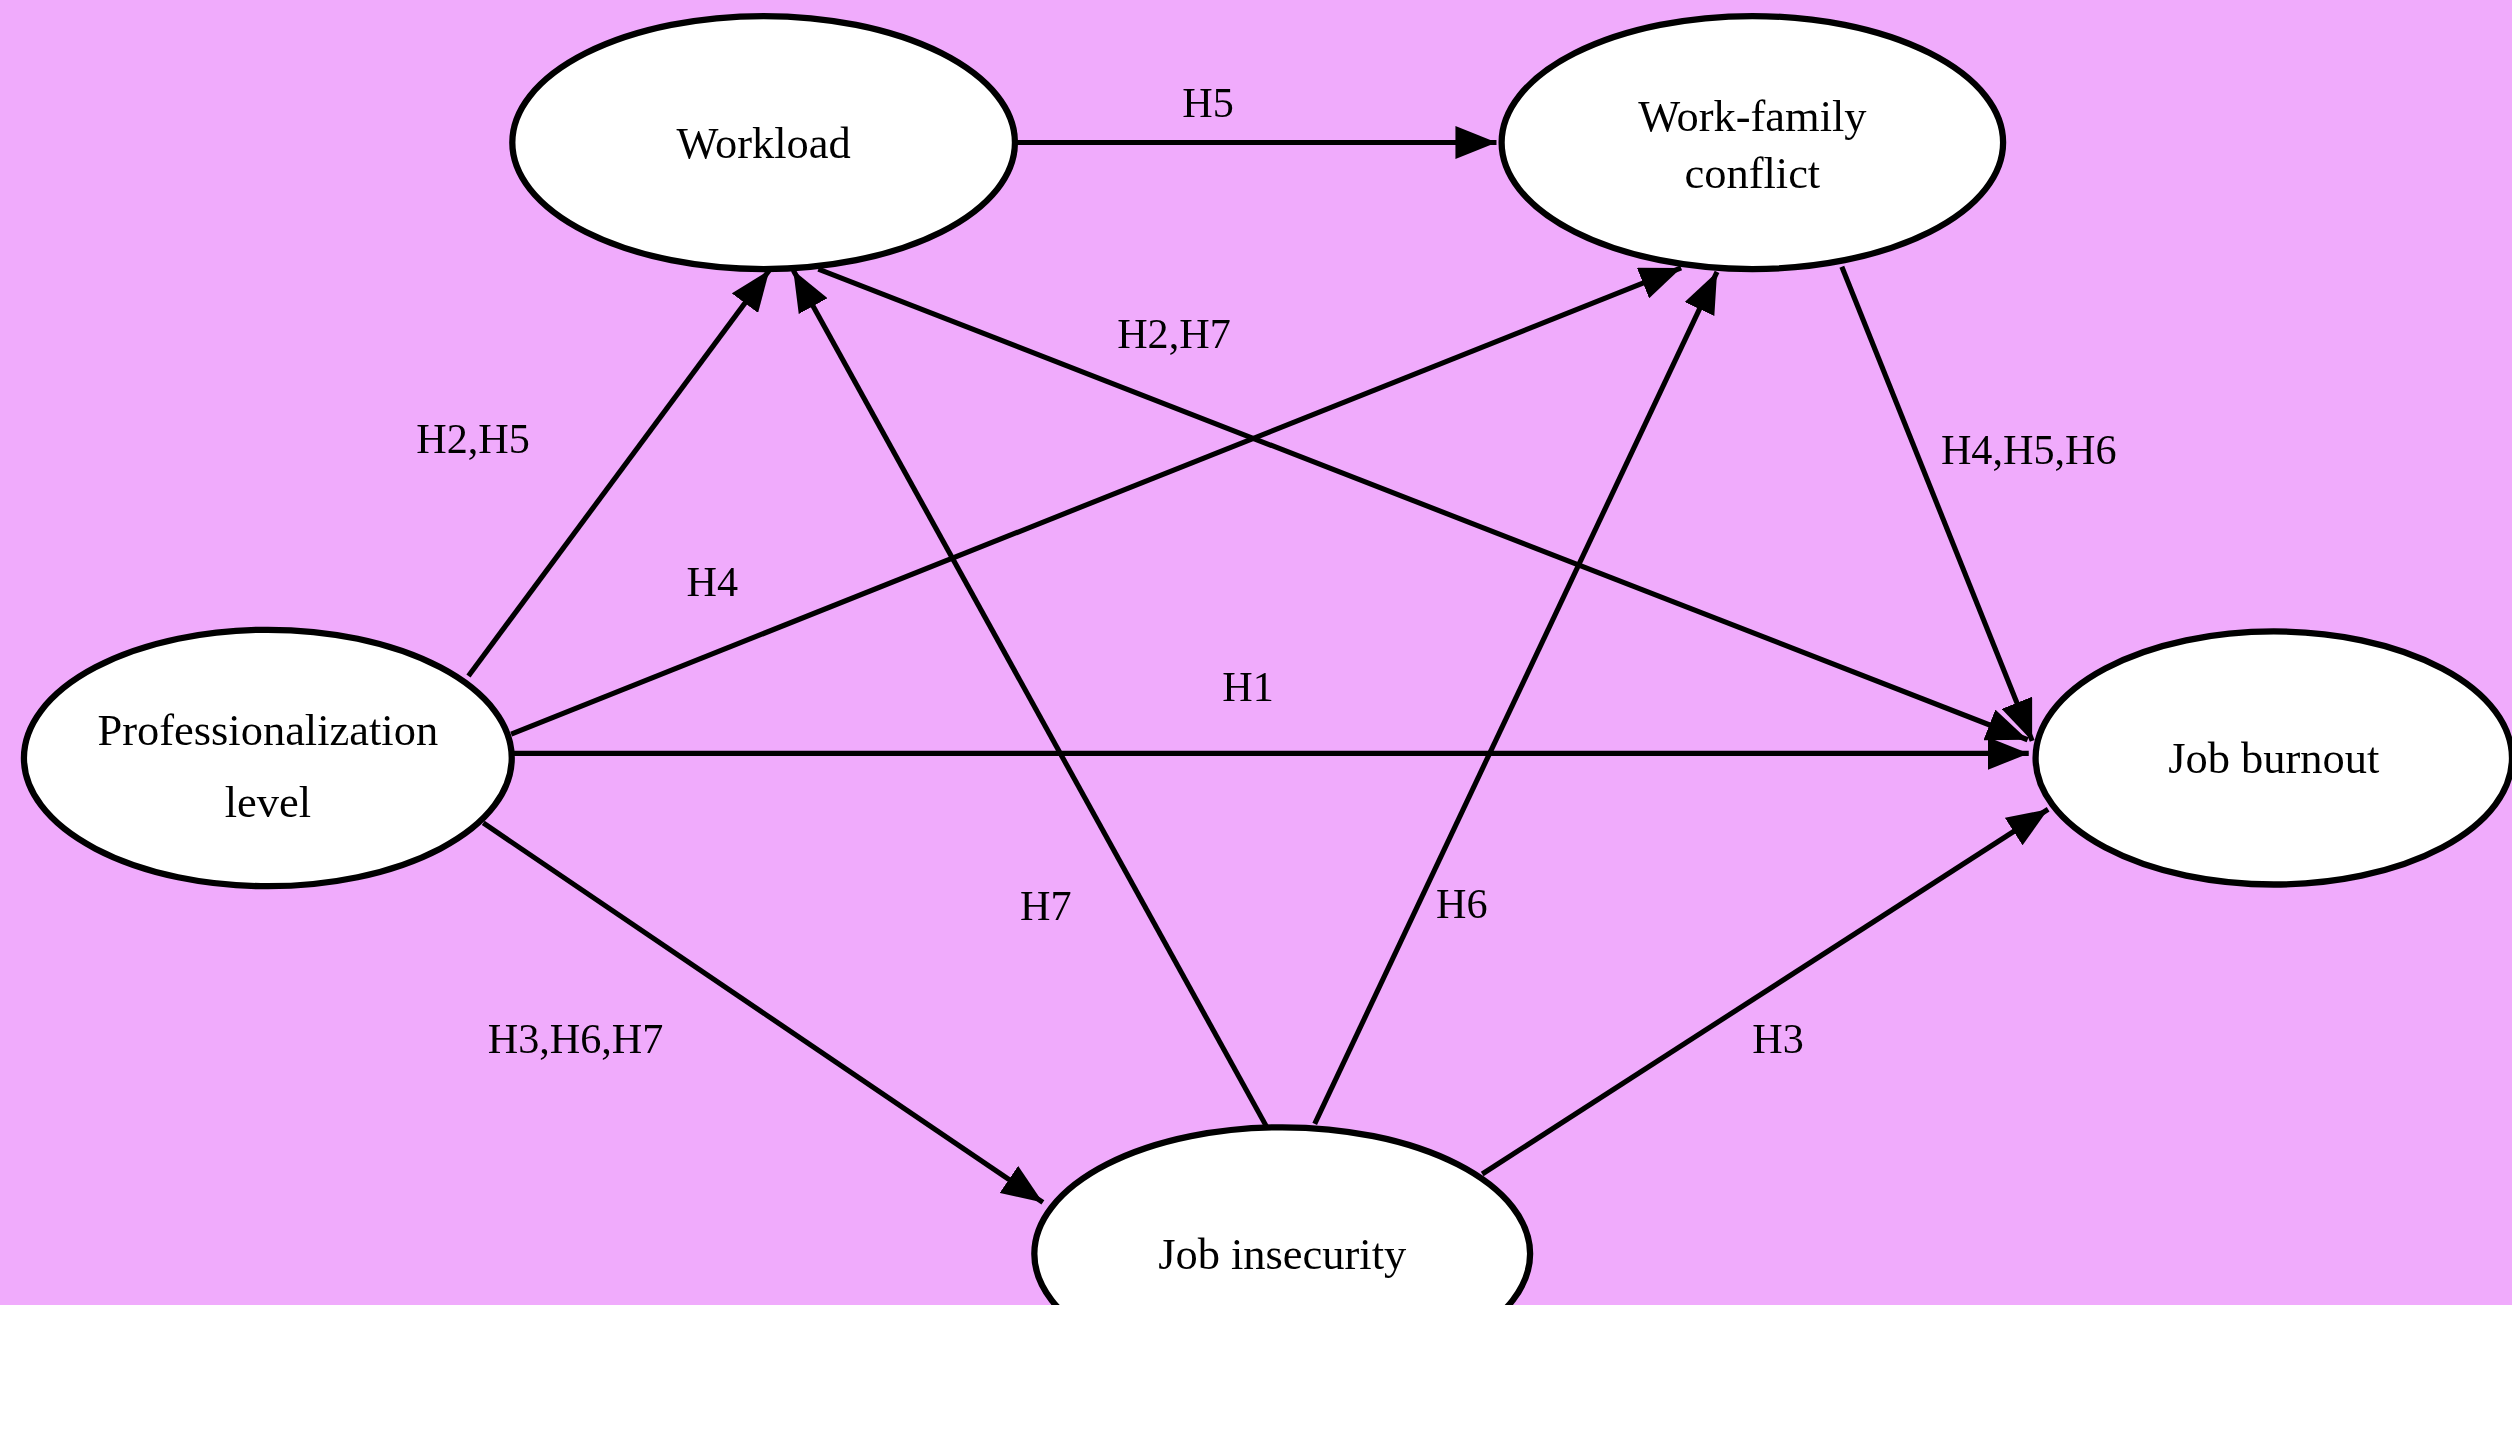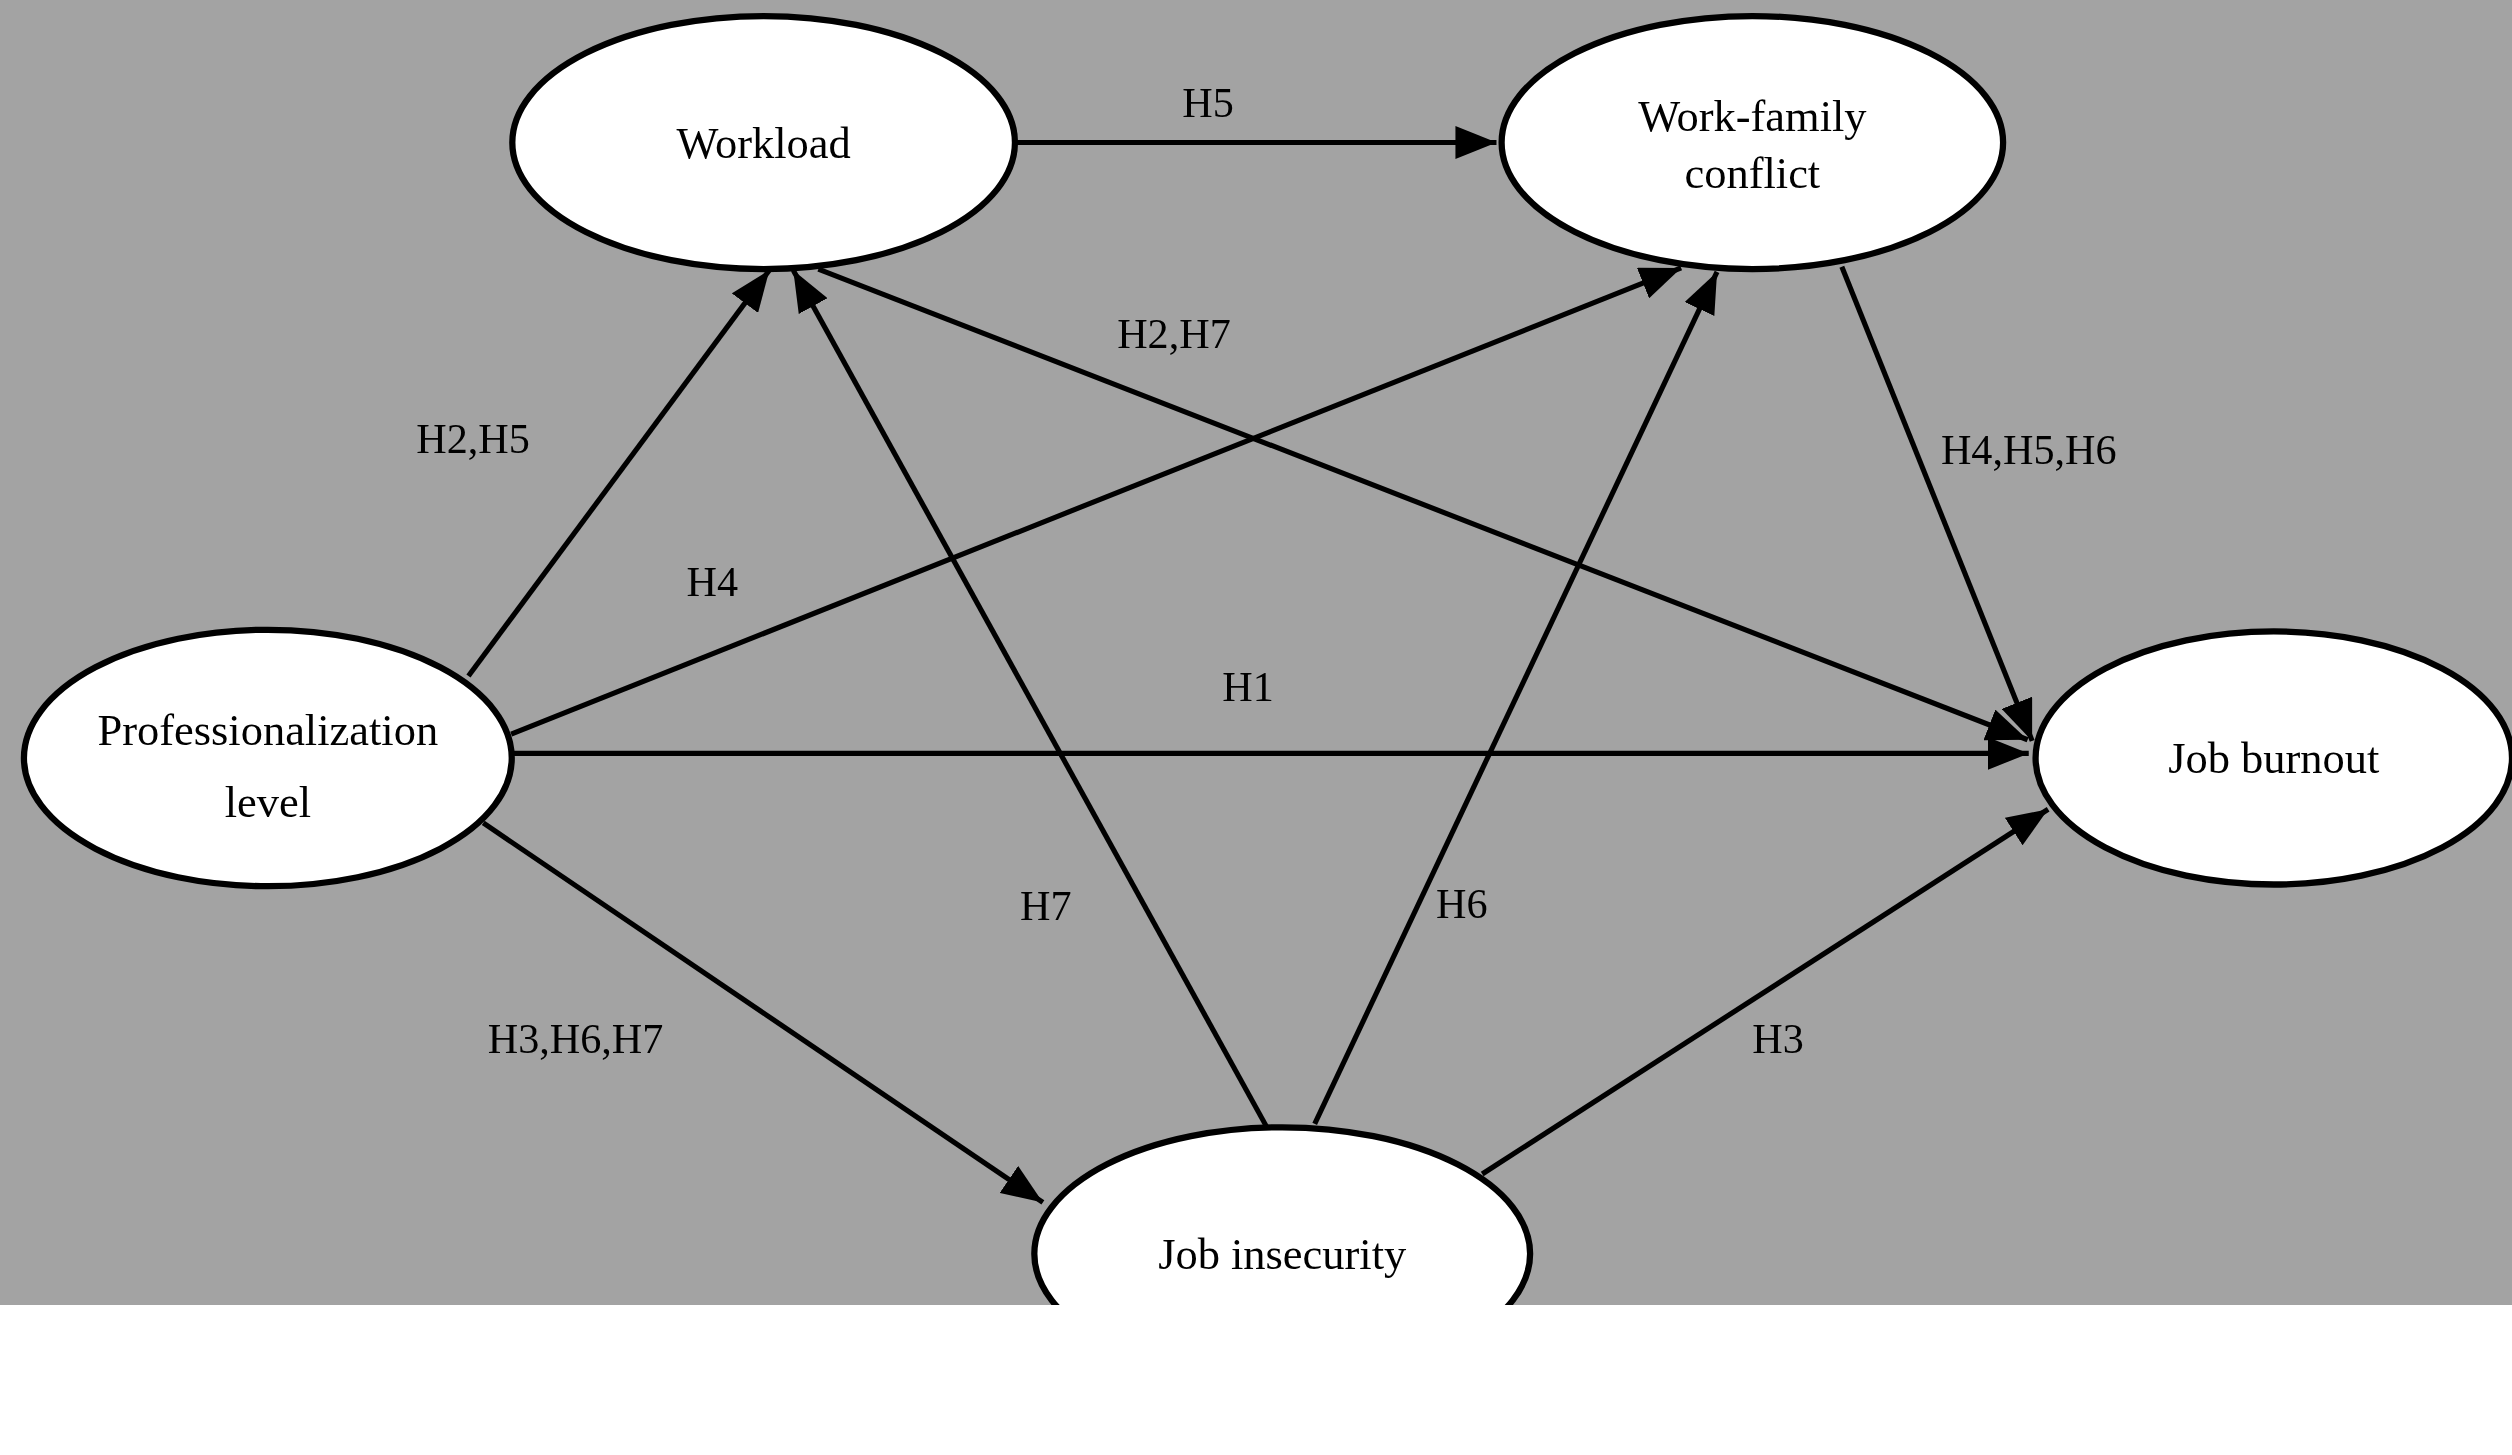--- a/index.html
+++ b/index.html
@@ -4,21 +4,21 @@
 <style>
   html, body {
     margin: 0;
     padding: 0;
     background: #ffffff;
   }
   .canvas {
     position: relative;
     width: 2512px;
     height: 1305px;
-    background: #a3a3a3;
+    background: #f0abfc;
   }
   svg { display: block; }
   .node-ellipse {
     fill: #ffffff;
     stroke: #000000;
     stroke-width: 11;
   }
   .edge {
     stroke: #000000;
     stroke-width: 9;

